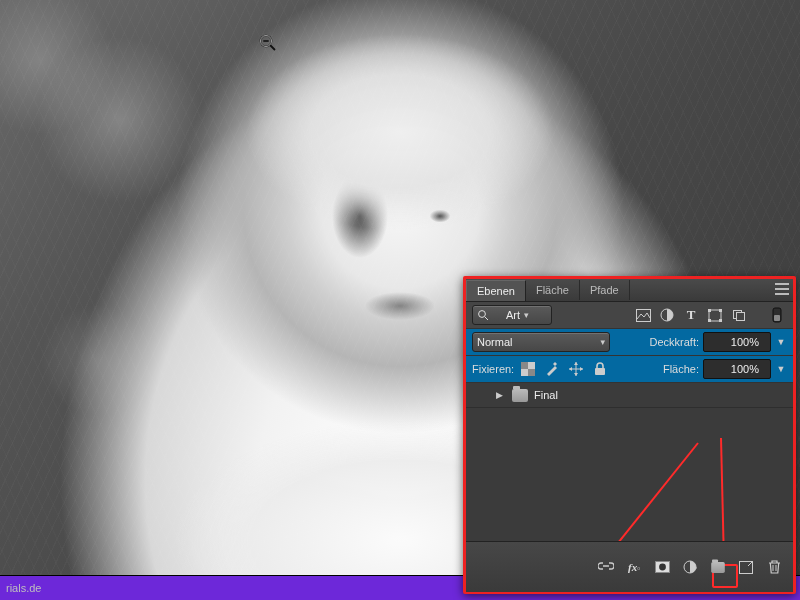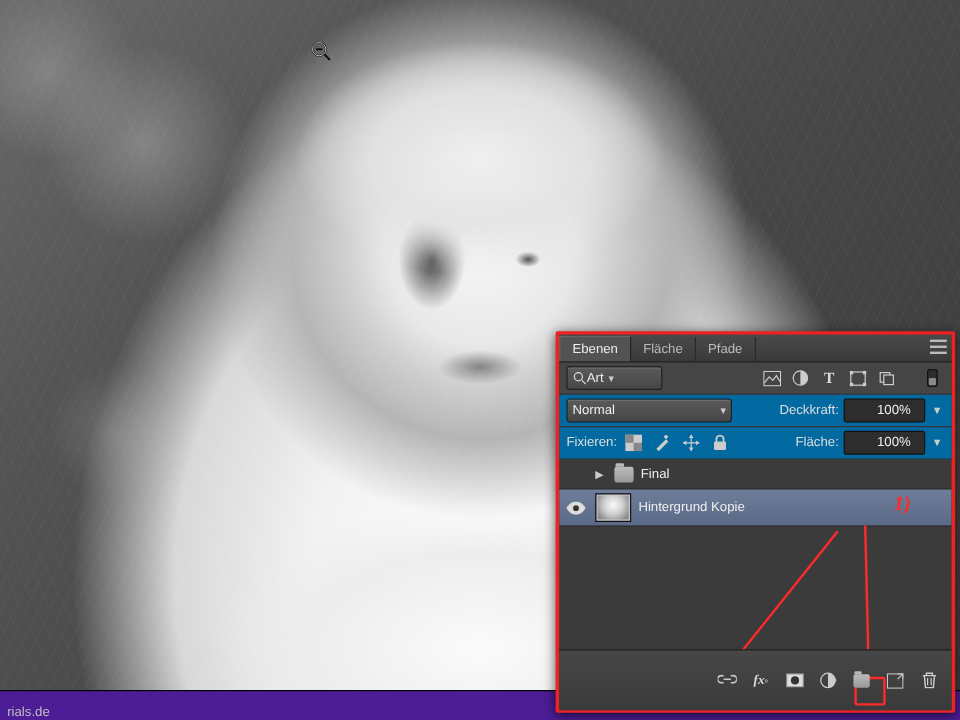--- a/index.html
+++ b/index.html
@@ -17,23 +17,23 @@
     radial-gradient(ellipse 16px 10px at 55% 36%,#111 0%,transparent 65%),
     radial-gradient(ellipse 50px 20px at 50% 51%,#7a7a7a 0%,transparent 70%),
     radial-gradient(ellipse 300px 160px at 50% 90%,#fbfbfb 0%,#ececec 50%,transparent 75%);
     opacity:.9}
   .canvas::after{content:"";position:absolute;inset:0;background:
     repeating-linear-gradient(115deg,rgba(255,255,255,.07) 0 1px,transparent 1px 9px),
     repeating-linear-gradient(65deg,rgba(255,255,255,.05) 0 1px,transparent 1px 11px);
     mix-blend-mode:screen;opacity:.35}
   .zoom-cursor{position:absolute;left:259px;top:34px;width:18px;height:18px}
   .zoom-cursor svg{display:block}
-  .footer-bar{position:absolute;left:0;bottom:0;right:0;height:24px;background:#4c1d95;border-top:1px solid #000;color:#bfbfbf;display:flex;align-items:flex-end;padding:0 6px}
+  .footer-bar{position:absolute;left:0;bottom:0;right:0;height:24px;background:#6d28d9;border-top:1px solid #000;color:#bfbfbf;display:flex;align-items:center;padding:0 6px}
   .panel-wrap{position:absolute;left:463px;top:276px;width:333px;height:318px;border:3px solid #e22;border-radius:2px;box-sizing:border-box;background:#3b3b3b;box-shadow:0 2px 10px rgba(0,0,0,.6)}
-  .tabs{height:22px;background:linear-gradient(#4a4a4a,#3a3a3a);display:flex;align-items:flex-end;border-bottom:1px solid #222;position:relative}
+  .tabs{height:22px;background:linear-gradient(#4a4a4a,#3a3a3a);display:flex;align-items:center;border-bottom:1px solid #222;position:relative}
   .tab{padding:4px 10px;color:#bbb;border-right:1px solid #2a2a2a;font-size:11px}
   .tab.active{background:#535353;color:#eee;border-top:1px solid #666;border-left:1px solid #666;border-right:1px solid #222}
   .panel-menu{position:absolute;right:4px;top:4px;width:14px;height:12px;display:flex;flex-direction:column;justify-content:space-between}
   .panel-menu span{height:2px;background:#bbb}
   .row{display:flex;align-items:center;height:26px;padding:0 6px;gap:4px;background:#454545;border-bottom:1px solid #333}
   .row2{background:#0369a1}
   .select{height:18px;background:linear-gradient(#5a5a5a,#474747);border:1px solid #222;border-radius:3px;display:flex;align-items:center;padding:0 4px;color:#eee;box-shadow:inset 0 1px 0 rgba(255,255,255,.15)}
   .select .arr{margin-left:4px;font-size:9px;color:#ccc}
   .iconbtn{width:20px;height:18px;display:flex;align-items:center;justify-content:center;color:#ddd}
   .pct{height:18px;width:44px;background:#2d2d2d;border:1px solid #111;border-radius:2px;display:flex;align-items:center;justify-content:flex-end;padding:0 11px;color:#eee}
@@ -91,21 +91,21 @@
   </div>
 
   <div class="panel-body">
 
     <div class="row">
       <div class="select" style="width:70px">
         <svg width="12" height="12" viewBox="0 0 12 12">
             <circle cx="5" cy="5" r="3.4" fill="none" stroke="#ddd"></circle>
             <line x1="8" y1="8" x2="11" y2="11" stroke="#ddd"></line>
           </svg>
-        <span style="margin-left:0">Art</span>
+        <span style="margin-left:17px">Art</span>
         <span class="arr">▾</span>
       </div>
       <div style="flex:1"></div>
       <div class="iconbtn">
           <svg width="15" height="13" viewBox="0 0 15 13">
             <rect x=".5" y=".5" width="14" height="12" fill="none" stroke="#ccc"></rect>
             <polyline points="1,10 5,5 8,8 11,4 14,9" fill="none" stroke="#ccc"></polyline>
           </svg>
         </div>
       <div class="iconbtn">
@@ -190,31 +190,20 @@
     </div>
 
     <div class="layers-scroll">
       <div class="group-row">
         <div class="eye"></div>
         <span class="disclose">▶</span>
         <div class="folder"></div>
         <span class="layer-name">Final</span>
       </div>
 
-      <div class="layer-row selected">
-        <div class="eye">
-            <svg width="16" height="11" viewBox="0 0 16 11">
-              <path d="M8 0C3 0 0 5.5 0 5.5S3 11 8 11s8-5.5 8-5.5S13 0 8 0z" fill="#ddd"></path>
-              <circle cx="8" cy="5.5" r="2.4" fill="#333"></circle>
-            </svg>
-          </div>
-        <div class="thumb a"></div>
-        <span class="layer-name">Hintergrund Kopie</span>
-        <span class="annot">1)</span>
-      </div>
 
 
       <svg class="arrows" viewBox="0 0 327 200" preserveAspectRatio="none">
         <defs>
             <marker id="ah" markerWidth="8" markerHeight="8" refX="6" refY="3" orient="auto">
               <path d="M0 0L7 3L0 6z" fill="#ff2a2a"></path>
             </marker>
           </defs>
         <line x1="255" y1="55" x2="258" y2="180" stroke="#ff2a2a" stroke-width="2" marker-end="url(#ah)"></line>
         <line x1="232" y1="60" x2="140" y2="175" stroke="#ff2a2a" stroke-width="2" marker-end="url(#ah)"></line>

